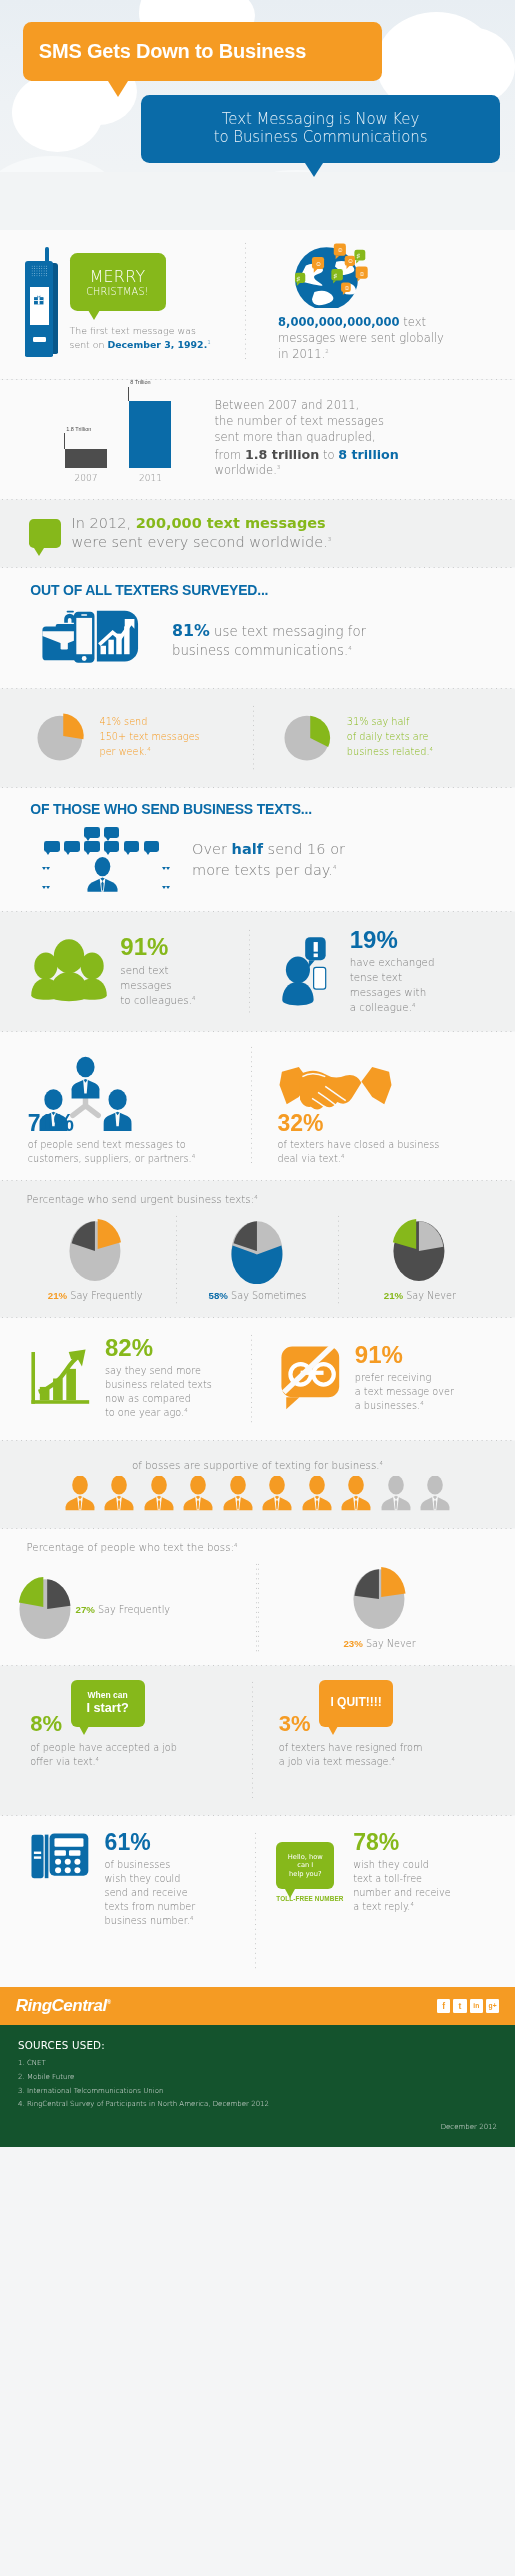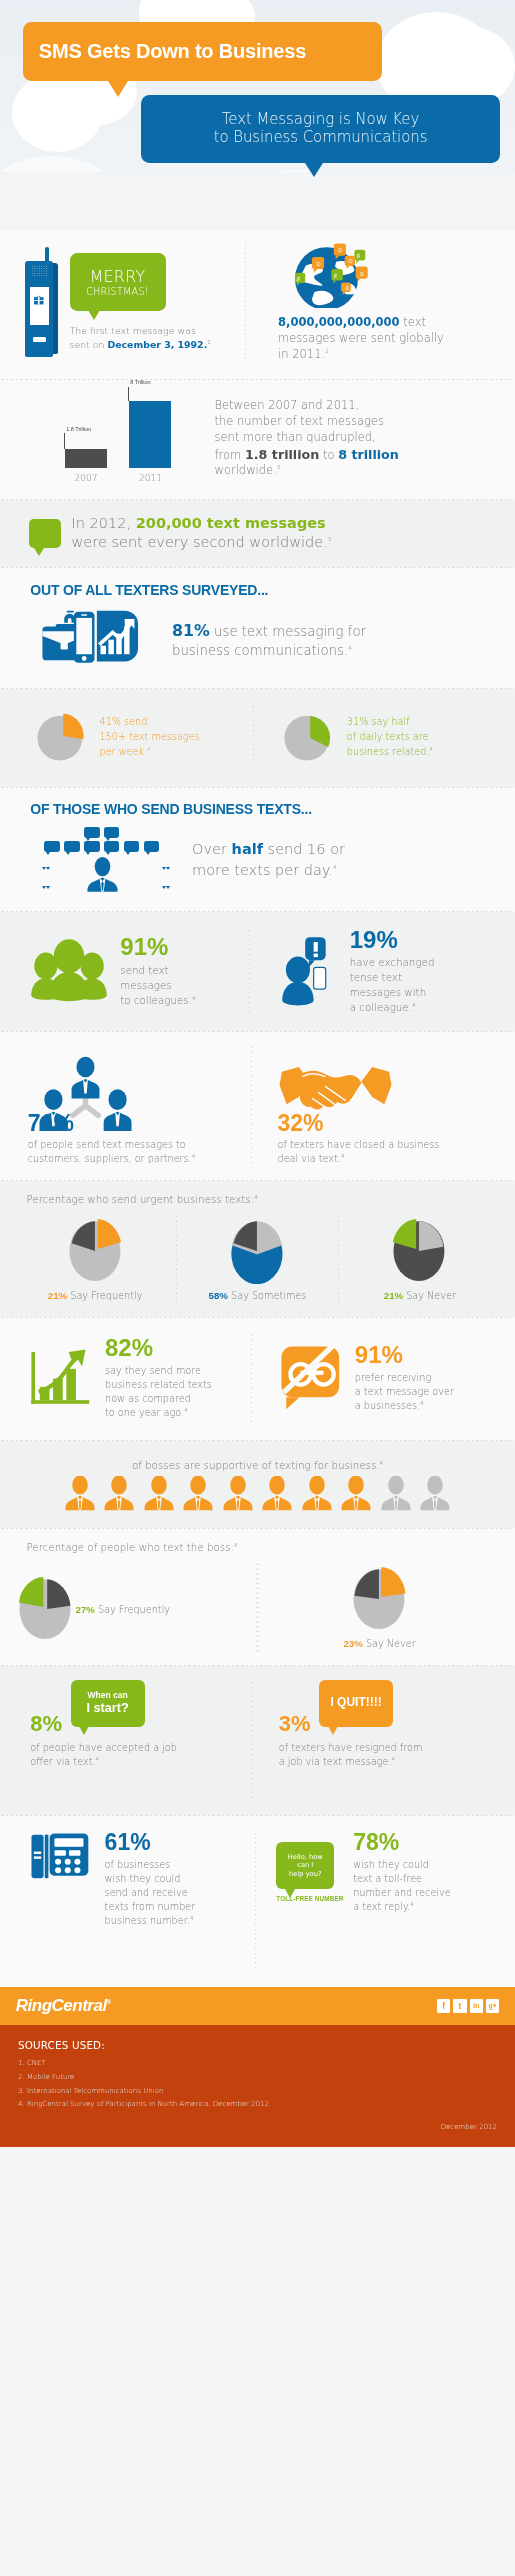--- a/index.html
+++ b/index.html
@@ -144,21 +144,21 @@
 
   
   .footbar{background:#f59b23;height:38px;display:flex;align-items:center;
      justify-content:space-between;padding:0 15.8px;}
   .logo{color:#fff;font-size:17px;font-weight:bold;font-style:italic;letter-spacing:-0.5px;position:relative;}
   .logo .reg{font-size:6px;font-style:normal;vertical-align:super;}
   .socials{display:flex;gap:3px;}
   .soc{width:13.3px;height:13.3px;background:#fff;border-radius:1.2px;display:flex;
        align-items:center;justify-content:center;color:#f59b23;font-size:8.5px;font-weight:bold;}
 
-  .sources{background:#c2410c;padding:14.5px 18px 15.8px;}
+  .sources{background:#14532d;padding:14.5px 18px 15.8px;}
   .sources h3{color:#fff;font-size:10.3px;margin:0 0 6px;font-weight:normal;letter-spacing:0.2px;
       font-family:"DejaVu Sans",sans-serif;}
   .sources li{color:#e6e6e6;font-size:7px;line-height:1.95;list-style:none;
       font-family:"DejaVu Sans",sans-serif;font-weight:300;}
   .sources ol{margin:0;padding:0;}
   .sources .date{color:#e6e6e6;font-size:7px;text-align:right;margin-top:11px;
       font-family:"DejaVu Sans",sans-serif;font-weight:300;}
 </style>
 </head>
 <body>

